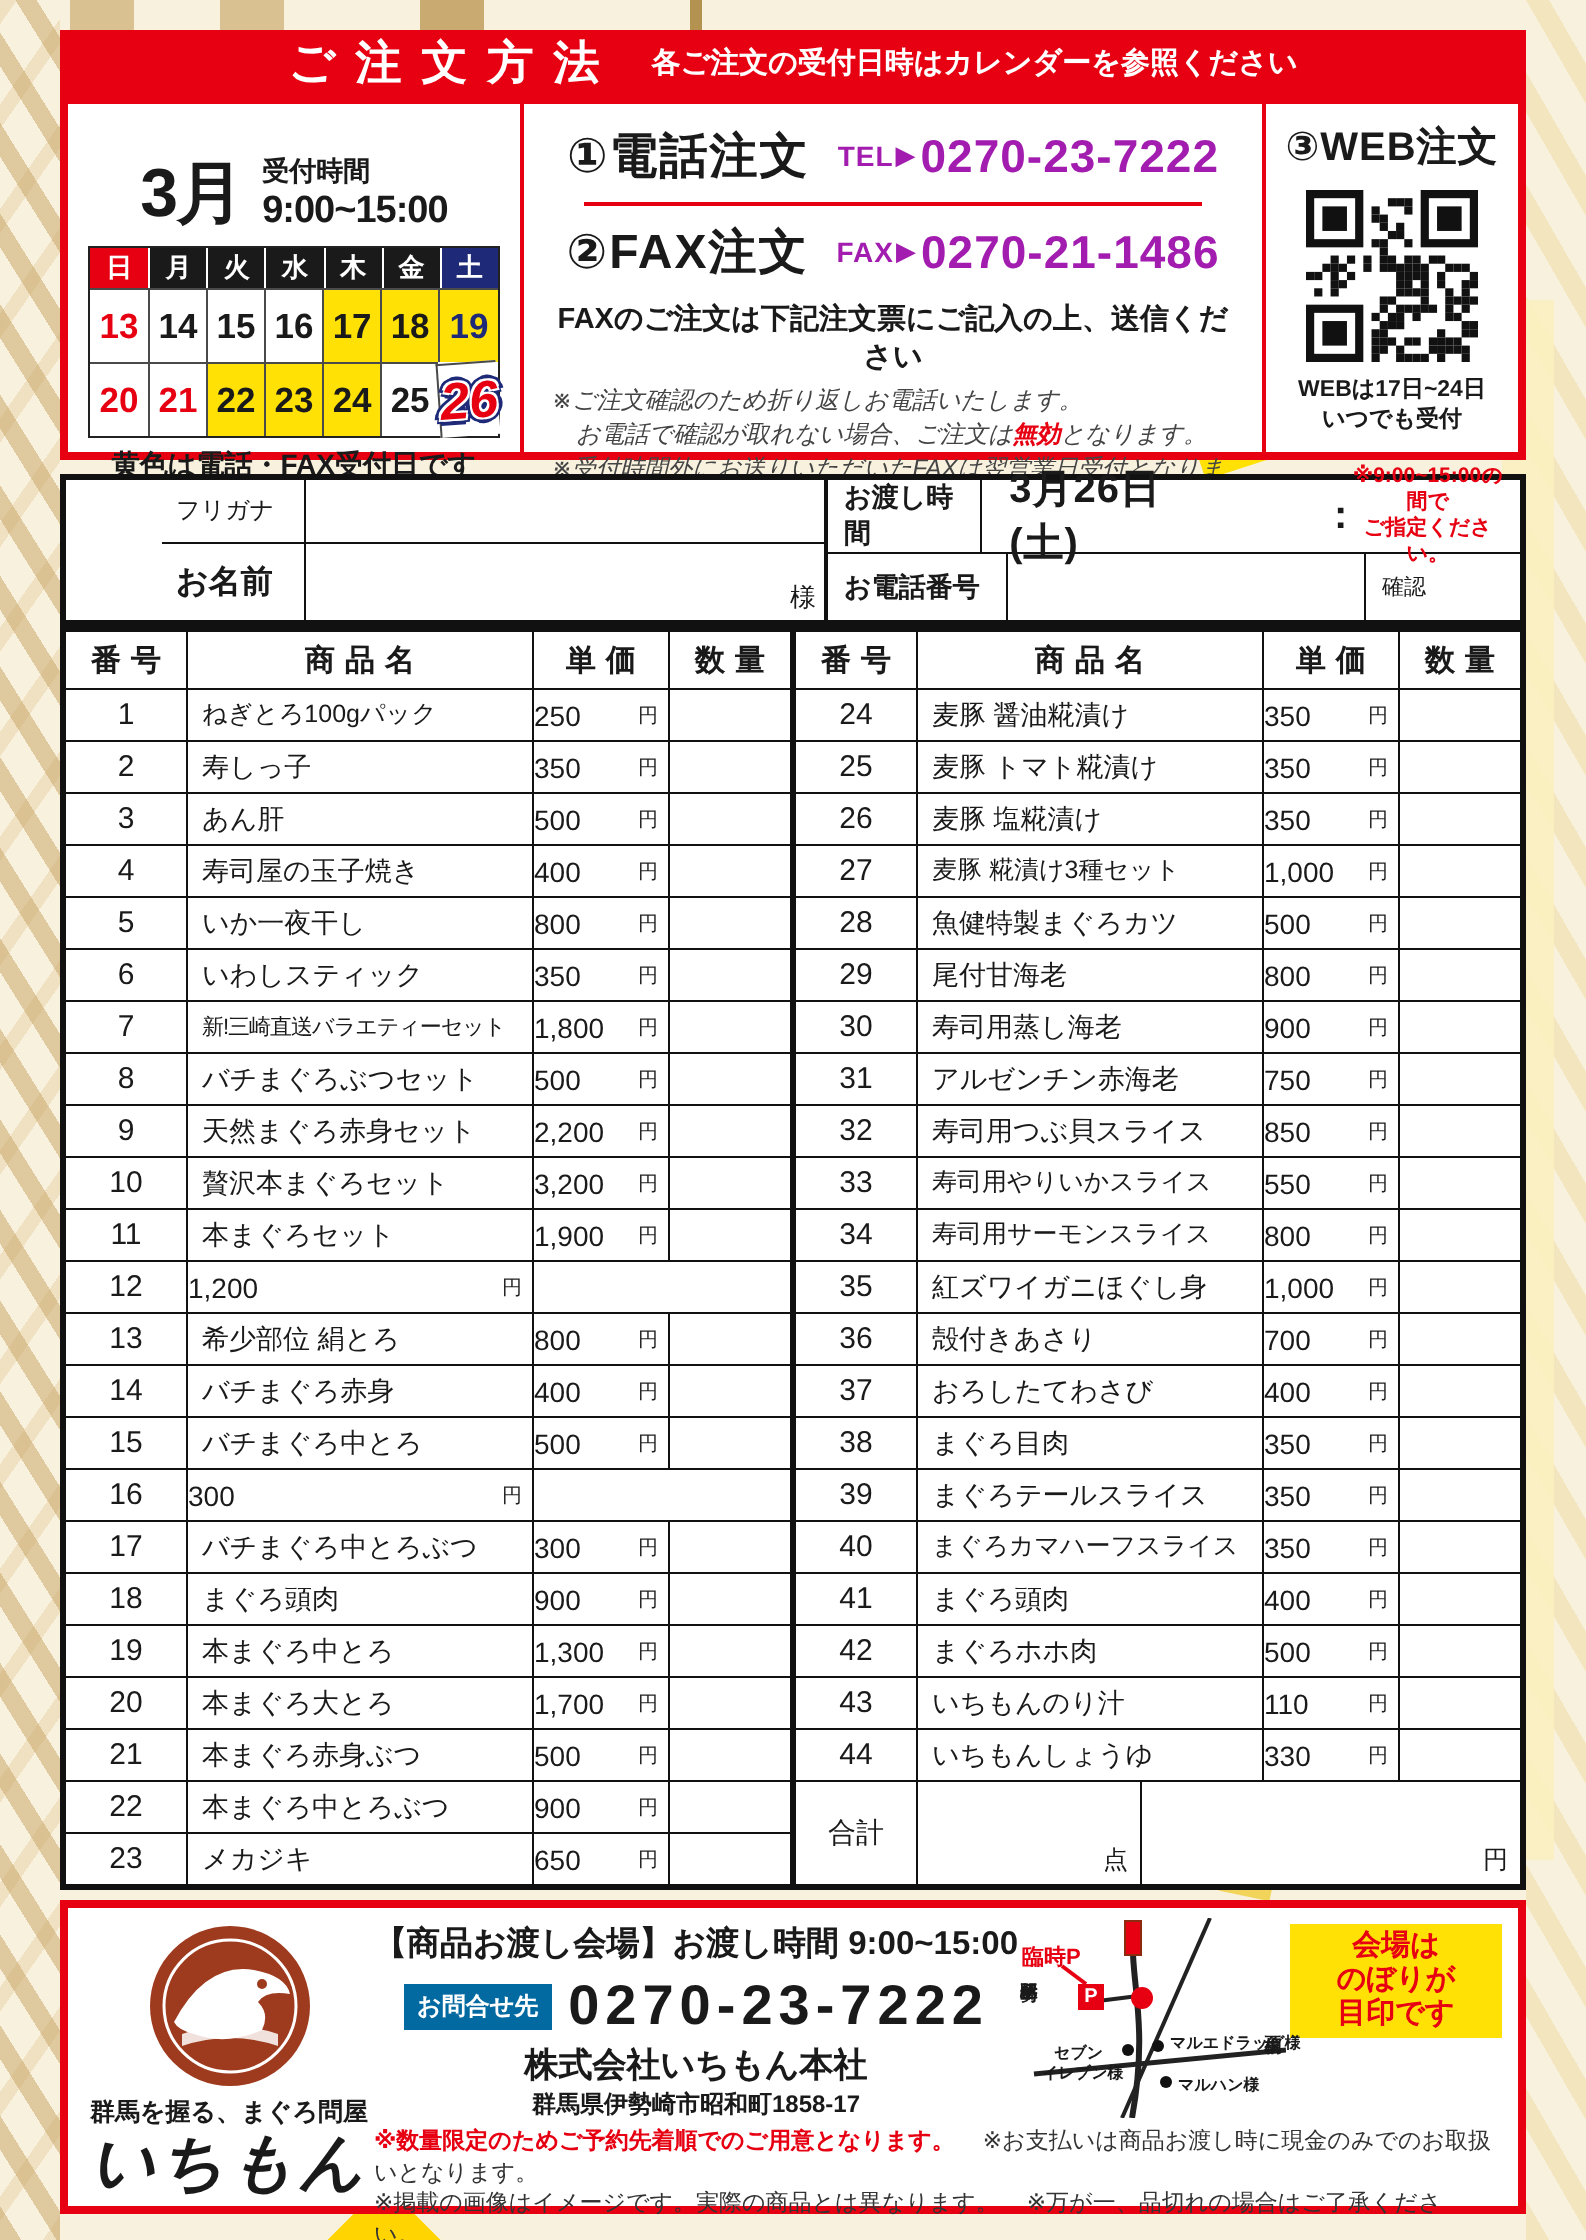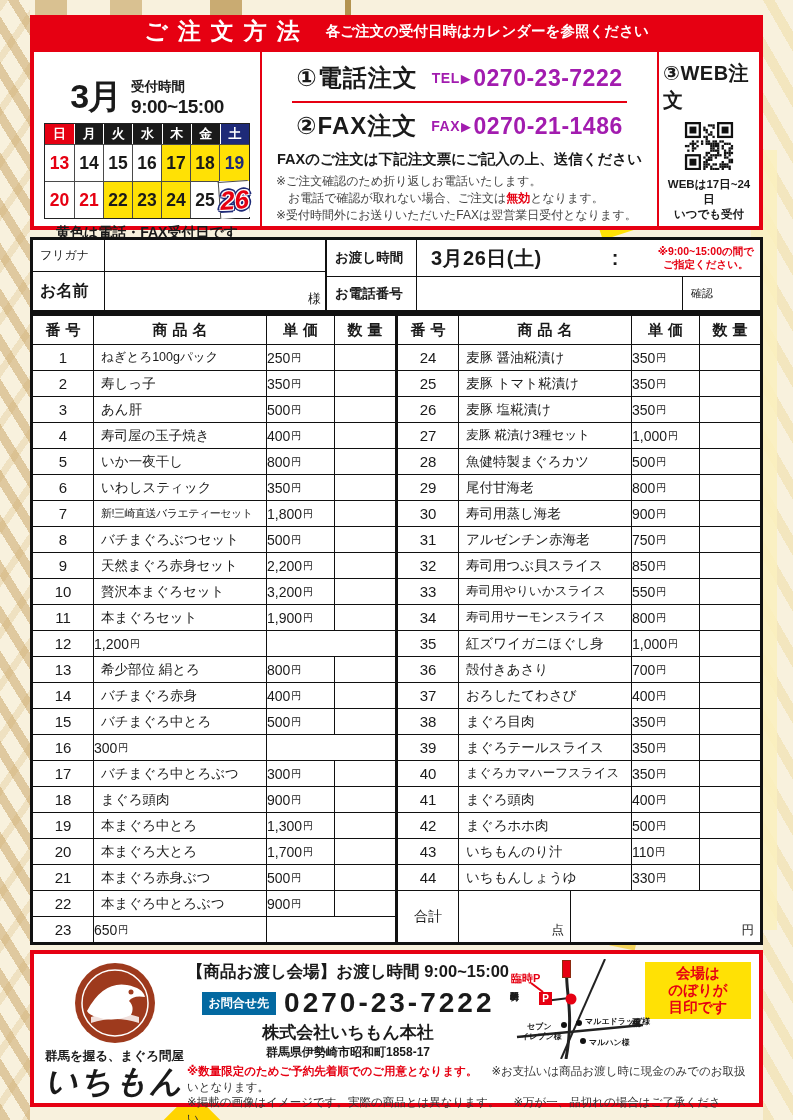--- a/index.html
+++ b/index.html
@@ -56,33 +56,33 @@
   .cal-note { text-align:center; font-size:14px; font-weight:bold; margin-top:5px; }
 
   .mid-col { flex:1; border-right:2px solid #e60012; padding:10px 14px 6px 14px; }
   .method-row { display:flex; align-items:center; justify-content:center; gap:14px; }
   .method-label { font-size:24px; font-weight:bold; letter-spacing:1px; }
   .method-number { color:#a21caf; font-weight:bold; font-size:23px; letter-spacing:0.5px; display:flex; align-items:center; }
   .num-prefix { font-size:14px; margin-right:1px; }
   .arrow { font-size:13px; margin-right:2px; }
   .mid-divider { height:2px; background:#e60012; margin:7px 16px; }
   .fax-instruction { text-align:center; font-size:14.5px; font-weight:bold; margin-top:8px; }
-  .fax-notes { margin-top:4px; font-size:12px; color:#444; line-height:1.42; }
+  .fax-notes { margin-top:4px; font-size:12px; color:#444; line-height:1.42;font-style:italic; }
   .fax-notes .indent { padding-left:12px; }
   .red-strong { color:#e60012; font-weight:bold; }
 
-  .web-col { width:100px; padding:8px 4px 4px 4px; display:flex; flex-direction:column; align-items:center; }
+  .web-col { width:126px; padding:8px 4px 4px 4px; display:flex; flex-direction:column; align-items:center; }
   .web-title { font-size:20px; font-weight:bold; letter-spacing:0.5px; }
   .qr-wrap { margin-top:8px; width:86px; height:86px; }
   .web-note { margin-top:7px; font-size:11.5px; font-weight:bold; text-align:center; line-height:1.3; }
 
   
   .form-box { position:absolute; left:30px; top:237px; width:733px; height:76px; background:#fff;
     border:3px solid #111; display:flex; }
-  .form-left { width:294px; border-right:2px solid #111; display:flex; flex-direction:column; }
+  .form-left { width:333px; border-right:2px solid #111; display:flex; flex-direction:column;margin-left:48px; }
   .fl-row1 { height:32px; border-bottom:1px solid #111; display:flex; }
   .fl-row2 { flex:1; display:flex; position:relative; }
   .fl-label { width:72px; border-right:1px solid #111; display:flex; align-items:center; padding-left:7px; }
   .fl-row1 .fl-label { font-size:12px; }
   .fl-row2 .fl-label { font-size:16px; font-weight:bold; }
   .fl-input { flex:1; }
   .sama { position:absolute; right:4px; bottom:2px; font-size:13px; }
   .form-right { flex:1; display:flex; flex-direction:column; }
   .fr-row1 { height:37px; border-bottom:1px solid #111; display:flex; align-items:center; }
   .fr-row2 { flex:1; display:flex; align-items:stretch; }
@@ -102,21 +102,21 @@
   .orow { display:grid; grid-template-columns:60px 1fr 68px 61px; height:26px; border-top:1.5px solid #111; }
   .orow.head { height:28px; border-top:none; }
   .oc { display:flex; align-items:center; justify-content:center; font-size:13.5px;
     border-left:1.5px solid #111; overflow:hidden; white-space:nowrap; background:#fff; }
   .oc:first-child { border-left:none; }
   .oc.hc { font-weight:bold; font-size:15px; letter-spacing:5px; padding-left:5px; }
   .oc.no { font-size:15px; }
   .oc.name { justify-content:flex-start; padding-left:7px; }
   .oc.name.sm { font-size:12.5px; }
   .oc.name.xs { font-size:11px; letter-spacing:-0.5px; }
-  .oc.price { justify-content:flex-start; padding-right:5px; font-size:14px; }
+  .oc.price { justify-content:space-between; padding-right:5px; font-size:14px; }
   .oc.price .yen { font-size:10px; margin-left:1px; }
   .total-row { display:grid; grid-template-columns:60px 112px 1fr; height:52px; border-top:1.5px solid #111; }
   .tc { border-left:1.5px solid #111; position:relative; background:#fff; }
   .tc:first-child { border-left:none; display:flex; align-items:center; justify-content:center; font-size:14px; }
   .tc .unit { position:absolute; right:6px; bottom:3px; font-size:12.5px; }
 
   
   .footer-box { position:absolute; left:30px; top:950px; width:733px; height:157px; background:#fff;
     border:4px solid #e60012; display:flex; padding:5px 8px 4px 8px; }
   .logo-col { width:152px; display:flex; flex-direction:column; align-items:center; }
@@ -606,20 +606,21 @@
             <div class="oc no">22</div>
             <div class="oc name">本まぐろ中とろぶつ</div>
             <div class="oc price">
               <span>900</span>
               <span class="yen">円</span>
             </div>
             <div class="oc qty"></div>
           </div>
           <div class="orow">
             <div class="oc no">23</div>
+            <div class="oc name">メカジキ</div>
             <div class="oc price">
               <span>650</span>
               <span class="yen">円</span>
             </div>
             <div class="oc qty"></div>
           </div>
         </div>
     </div>
     <div class="otable right">
       <div class="orow head">

